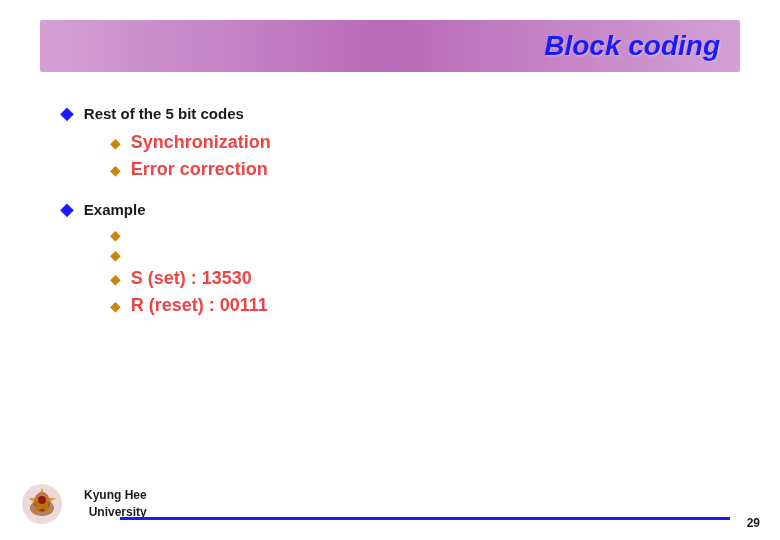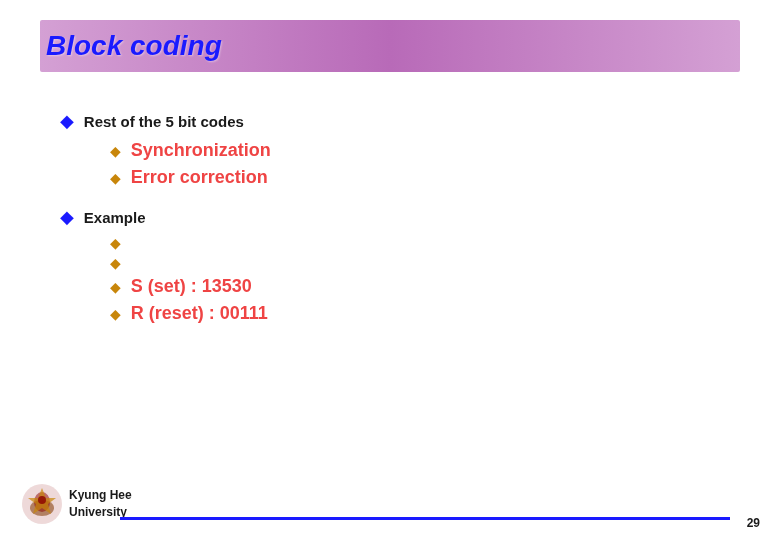--- a/index.html
+++ b/index.html
@@ -16,23 +16,23 @@
     .slide {
       width: 780px;
       height: 540px;
       background: #ffffff;
       position: relative;
       padding: 20px 40px;
     }
 
     .title-bar {
       background: linear-gradient(to right, #d4a0d4, #b86ab8, #d4a0d4);
-      text-align: left;
-      padding: 10px 6px;
-      margin-bottom: 40px;
+      text-align: right;
+      padding: 10px 20px;
+      margin-bottom: 32px;
       border-radius: 2px;
     }
 
     .title-bar h1 {
       color: #1a1aff;
       font-size: 28px;
       font-weight: bold;
       font-style: italic;
       text-shadow: 1px 1px 2px rgba(255,255,255,0.4);
     }
@@ -94,21 +94,22 @@
       right: 0;
       display: flex;
       align-items: flex-end;
       justify-content: space-between;
       padding: 0 20px;
     }
 
     .footer-left {
       display: flex;
       align-items: center;
-      gap: 5px;
+      gap: 20px;
+      text-align: right;
     }
 
     .logo {
       width: 44px;
       height: 44px;
     }
 
     .university-name {
       font-size: 12px;
       font-weight: bold;

